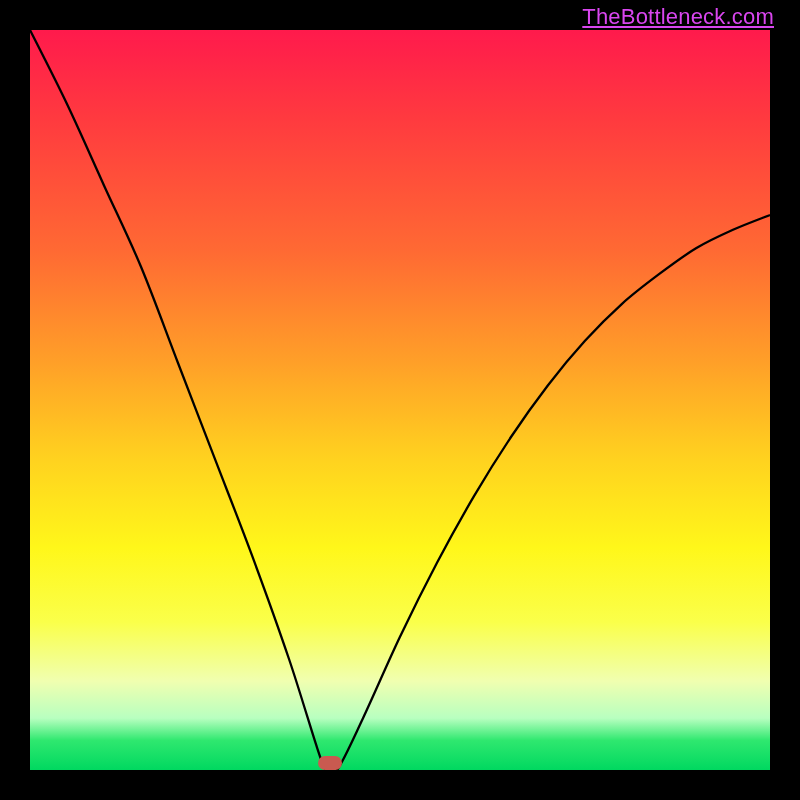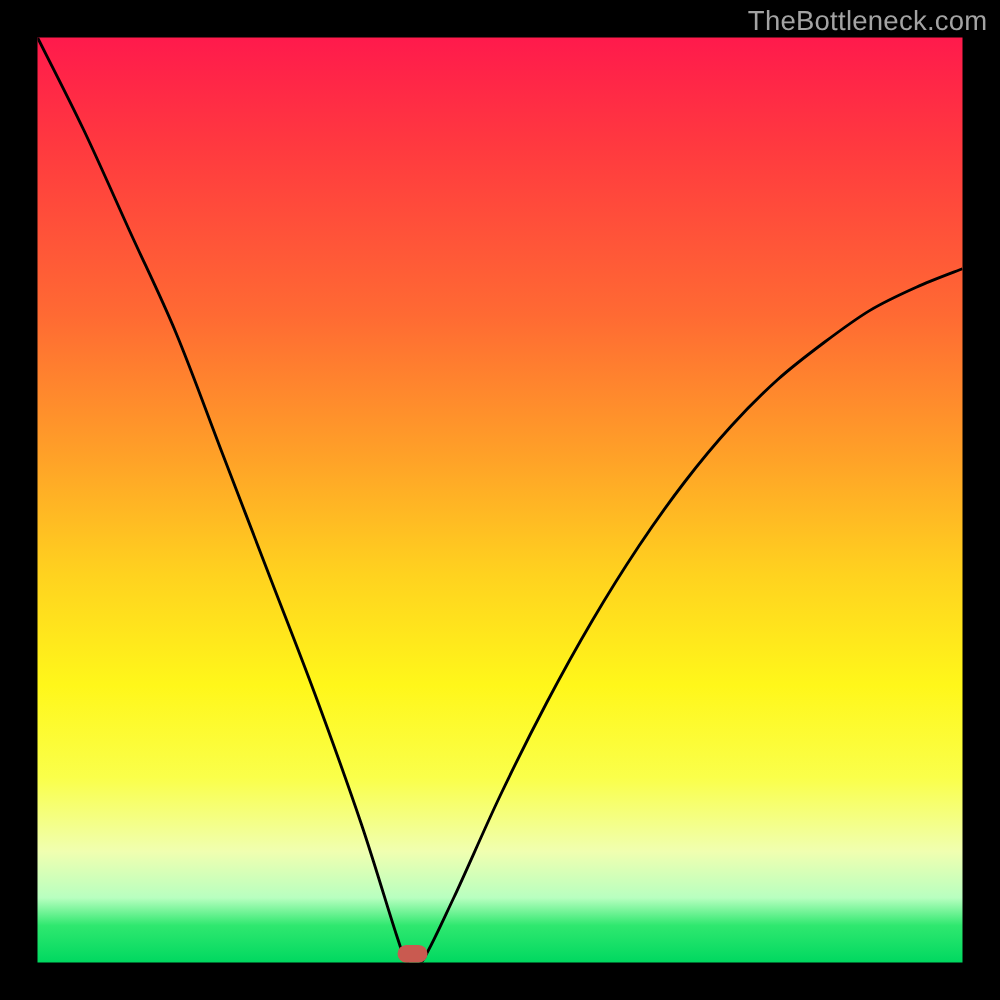--- a/index.html
+++ b/index.html
@@ -32,26 +32,27 @@
       #fff71a 70%,
       #faff4a 80%,
       #f0ffb0 88%,
       #b8ffc0 93%,
       #2fe86f 96%,
       #00d860 100%);
   }
   .watermark {
     position: absolute;
     top: 4px;
-    right: 10px;
-    color: #a3a3a3;
+    right: 26px;
+    color: #d946ef;
     font-size: 22px;
     font-weight: 500;
     letter-spacing: 0.2px;
     font-family: Arial, sans-serif;
+    text-decoration: underline;
   }
   svg.curve {
     position: absolute;
     left: 0;
     top: 0;
     width: 740px;
     height: 740px;
     pointer-events: none;
   }
   .marker {

